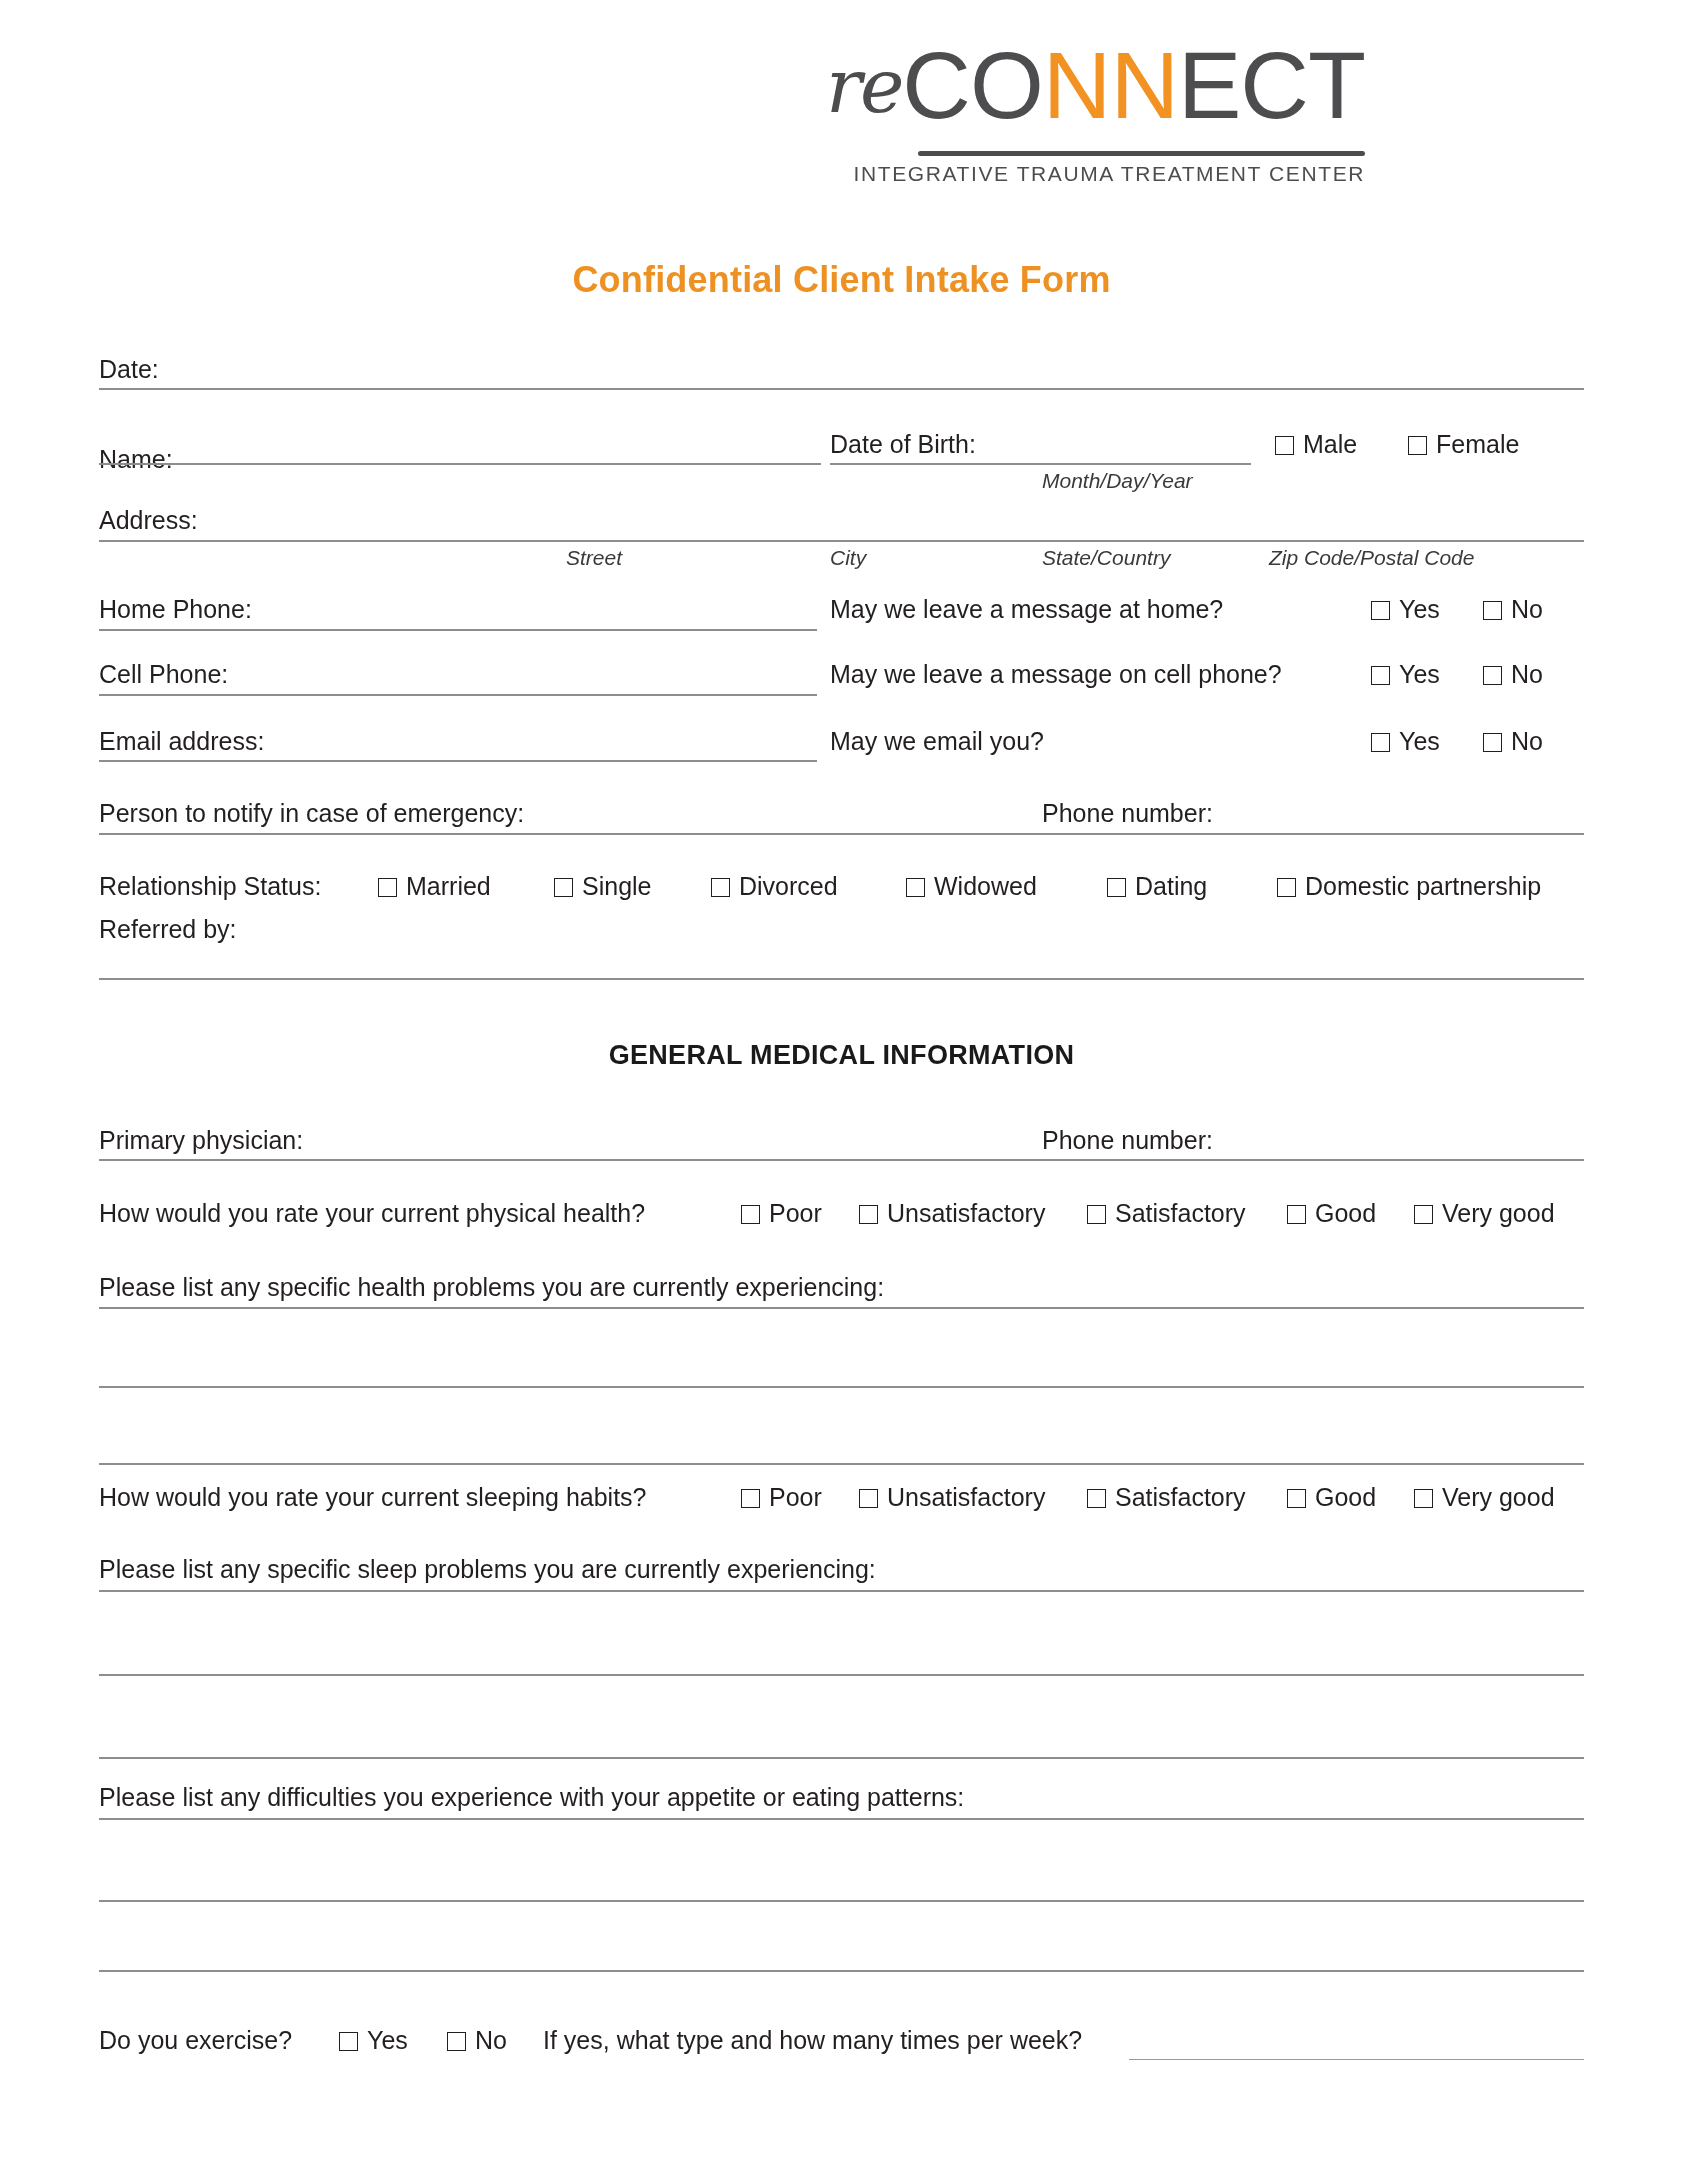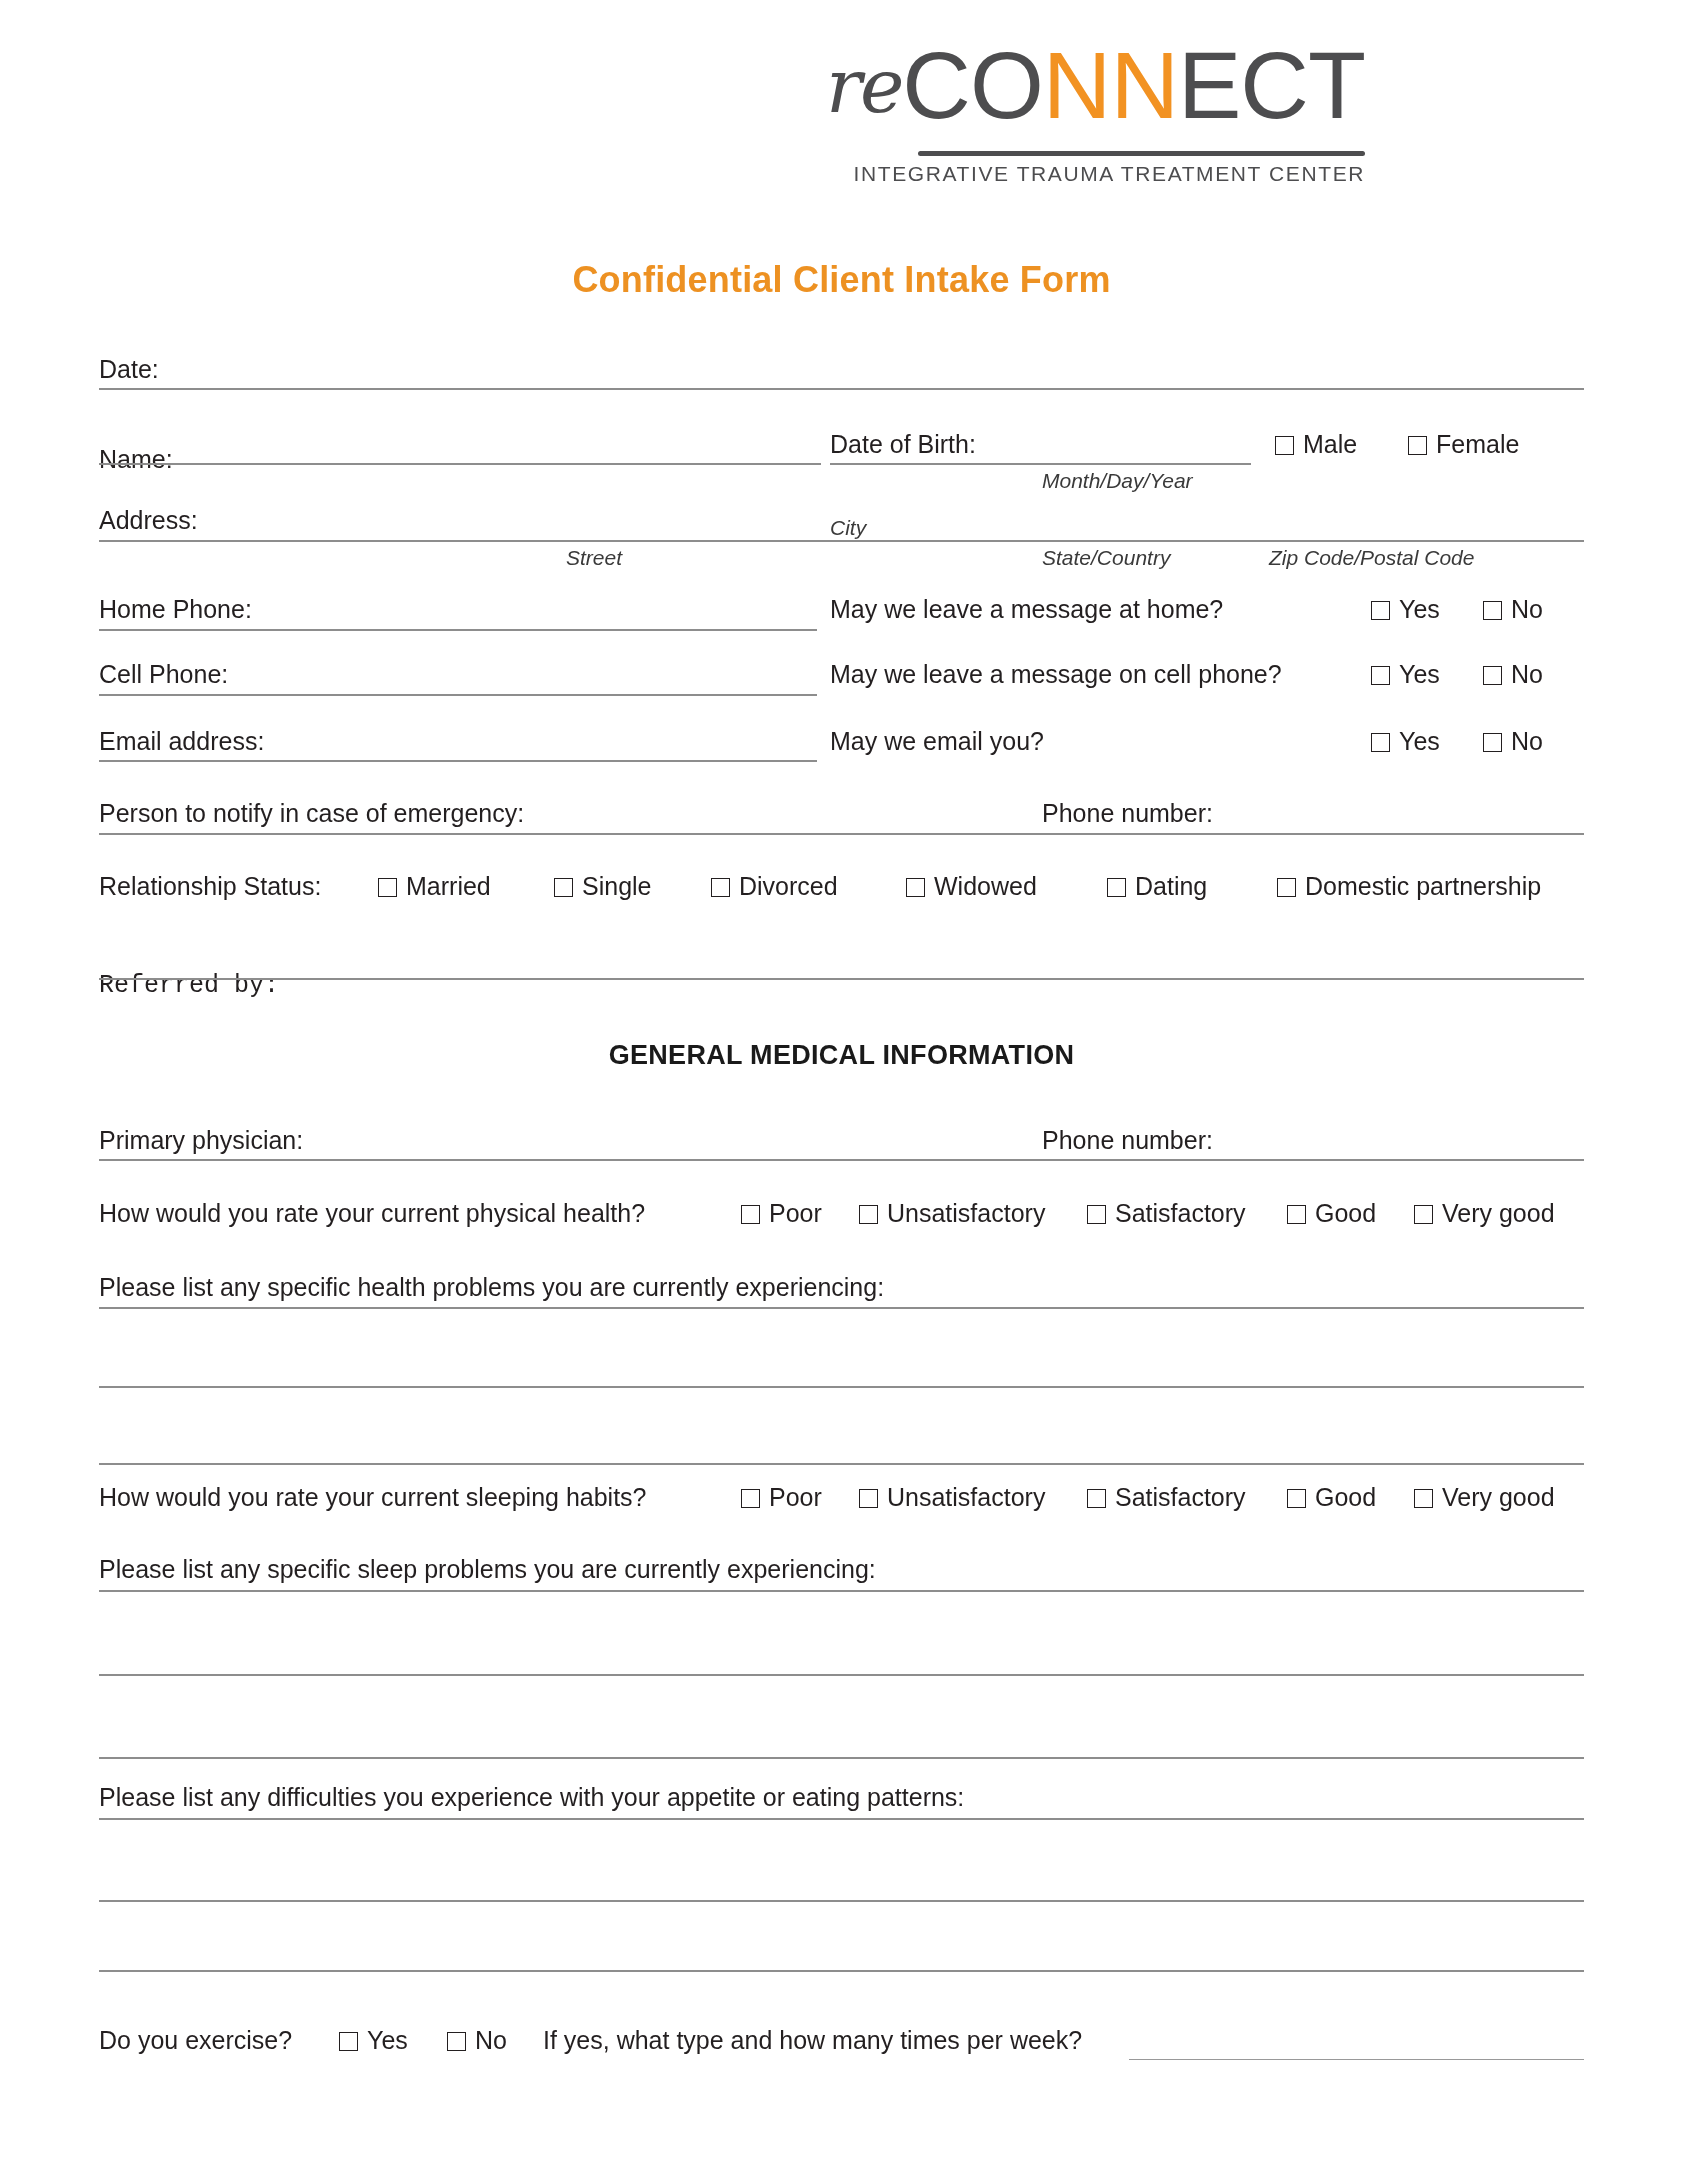--- a/index.html
+++ b/index.html
@@ -155,21 +155,21 @@
   <div class="lbl row" style="left:830px; top:429px;">Date of Birth:</div>
   <div class="rule" style="left:830px; top:463px; width:421px;"></div>
   <div class="sublbl row" style="left:1042px; top:469px;">Month/Day/Year</div>
 
   <div class="opt" style="left:1275px; top:429px;"><span class="cb"></span><span>Male</span></div>
   <div class="opt" style="left:1408px; top:429px;"><span class="cb"></span><span>Female</span></div>
 
   <div class="lbl row" style="left:99px; top:505px;">Address:</div>
   <div class="rule" style="left:99px; top:540px; width:1485px;"></div>
   <div class="sublbl row" style="left:566px; top:546px;">Street</div>
-  <div class="sublbl row" style="left:830px; top:516px;">City</div>
+  <div class="sublbl row" style="left:830px; top:546px;">City</div>
   <div class="sublbl row" style="left:1042px; top:546px;">State/Country</div>
   <div class="sublbl row" style="left:1269px; top:546px;">Zip Code/Postal Code</div>
 
   <div class="lbl row" style="left:99px; top:594px;">Home Phone:</div>
   <div class="rule" style="left:99px; top:629px; width:718px;"></div>
   <div class="lbl row" style="left:830px; top:594px;">May we leave a message at home?</div>
   <div class="opt" style="left:1371px; top:594px;"><span class="cb"></span><span>Yes</span></div>
   <div class="opt" style="left:1483px; top:594px;"><span class="cb"></span><span>No</span></div>
 
   <div class="lbl row" style="left:99px; top:659px;">Cell Phone:</div>
@@ -189,21 +189,21 @@
   <div class="rule" style="left:99px; top:833px; width:1485px;"></div>
 
   <div class="lbl row" style="left:99px; top:871px;">Relationship  Status:</div>
   <div class="opt" style="left:378px; top:871px;text-align:right;"><span class="cb"></span><span>Married</span></div>
   <div class="opt" style="left:554px; top:871px;"><span class="cb"></span><span>Single</span></div>
   <div class="opt" style="left:711px; top:871px;"><span class="cb"></span><span>Divorced</span></div>
   <div class="opt" style="left:906px; top:871px;"><span class="cb"></span><span>Widowed</span></div>
   <div class="opt" style="left:1107px; top:871px;"><span class="cb"></span><span>Dating</span></div>
   <div class="opt" style="left:1277px; top:871px;"><span class="cb"></span><span>Domestic partnership</span></div>
 
-  <div class="lbl row" style="left:99px; top:971px;font-family:Liberation Mono, monospace;">Referred by:</div>
+  <div class="lbl row" style="left:99px; top:914px;">Referred by:</div>
   <div class="rule" style="left:99px; top:978px; width:1485px;"></div>
 
   <div class="section-head" style="top:1040px;">GENERAL MEDICAL INFORMATION</div>
 
   <div class="lbl row" style="left:99px; top:1125px;">Primary physician:</div>
   <div class="lbl row" style="left:1042px; top:1125px;">Phone number:</div>
   <div class="rule" style="left:99px; top:1159px; width:1485px;"></div>
 
   <div class="lbl row" style="left:99px; top:1198px;">How would you rate your current physical health?</div>
   <div class="opt" style="left:741px; top:1198px;"><span class="cb"></span><span>Poor</span></div>

